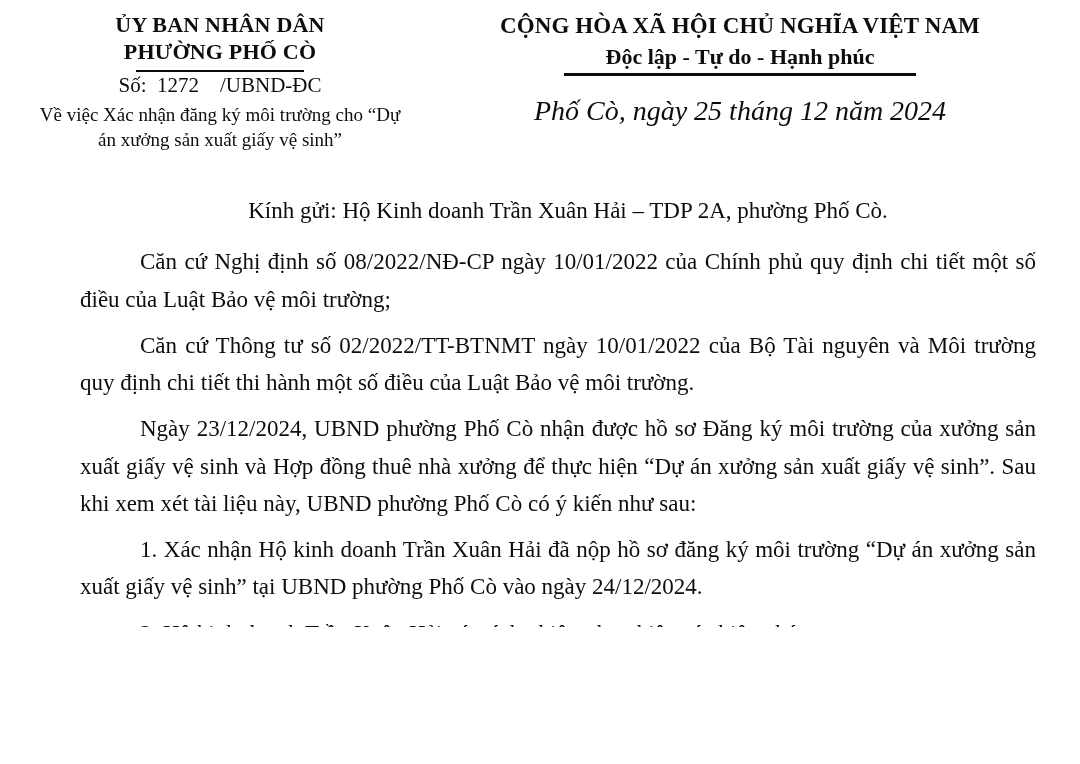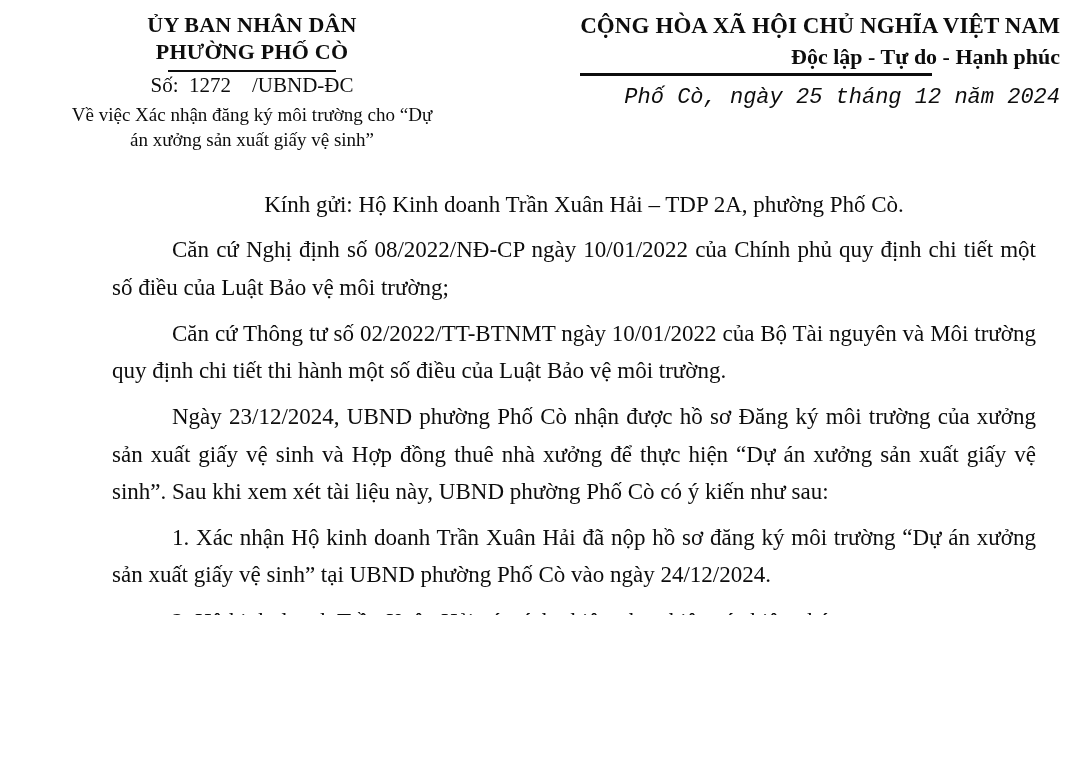--- a/index.html
+++ b/index.html
@@ -14,38 +14,37 @@
     font-family: "Liberation Serif", "DejaVu Serif", serif;
     color: #0d0d0d;
     -webkit-font-smoothing: antialiased;
   }
 
   .page {
     position: relative;
     width: 1080px;
     height: 764px;
     box-sizing: border-box;
-    padding-left: 32px;
   }
 
   
   .doc-header {
     display: flex;
     align-items: flex-start;
     padding: 10px 20px 0 20px;
   }
   .hdr-left {
     width: 400px;
     flex: 0 0 400px;
     text-align: center;
     padding-top: 2px;
   }
   .hdr-right {
     flex: 1 1 auto;
-    text-align: right;
+    text-align: center;
     padding-top: 2px;
   }
 
   .agency-name {
     font-weight: bold;
     font-size: 22px;
     line-height: 1.22;
     letter-spacing: 0.2px;
     display: block;
   }
@@ -84,37 +83,36 @@
     margin-top: 3px;
   }
   .motto-underline {
     width: 352px;
     height: 2.5px;
     background: #0d0d0d;
     margin: 3px auto 0 auto;
   }
   .date-line {
     font-style: italic;
-    font-size: 22px;
+    font-size: 28px;
     line-height: 1.3;
-    margin-top: 8px;
-    font-family: Liberation Mono, monospace;
+    margin-top: 17px;
   }
 
   
   .doc-body {
     margin: 0 44px 0 80px;
     padding-top: 26px;
     font-size: 23px;
     line-height: 1.62;
   }
 
   .recipient {
     text-align: center;
-    margin: 8px;
+    margin: 14px;
     padding-left: 20px;
   }
 
   .para {
     margin: 0;
     text-align: justify;
     text-justify: inter-word;
     text-indent: 60px;
   }
   .para + .para {

